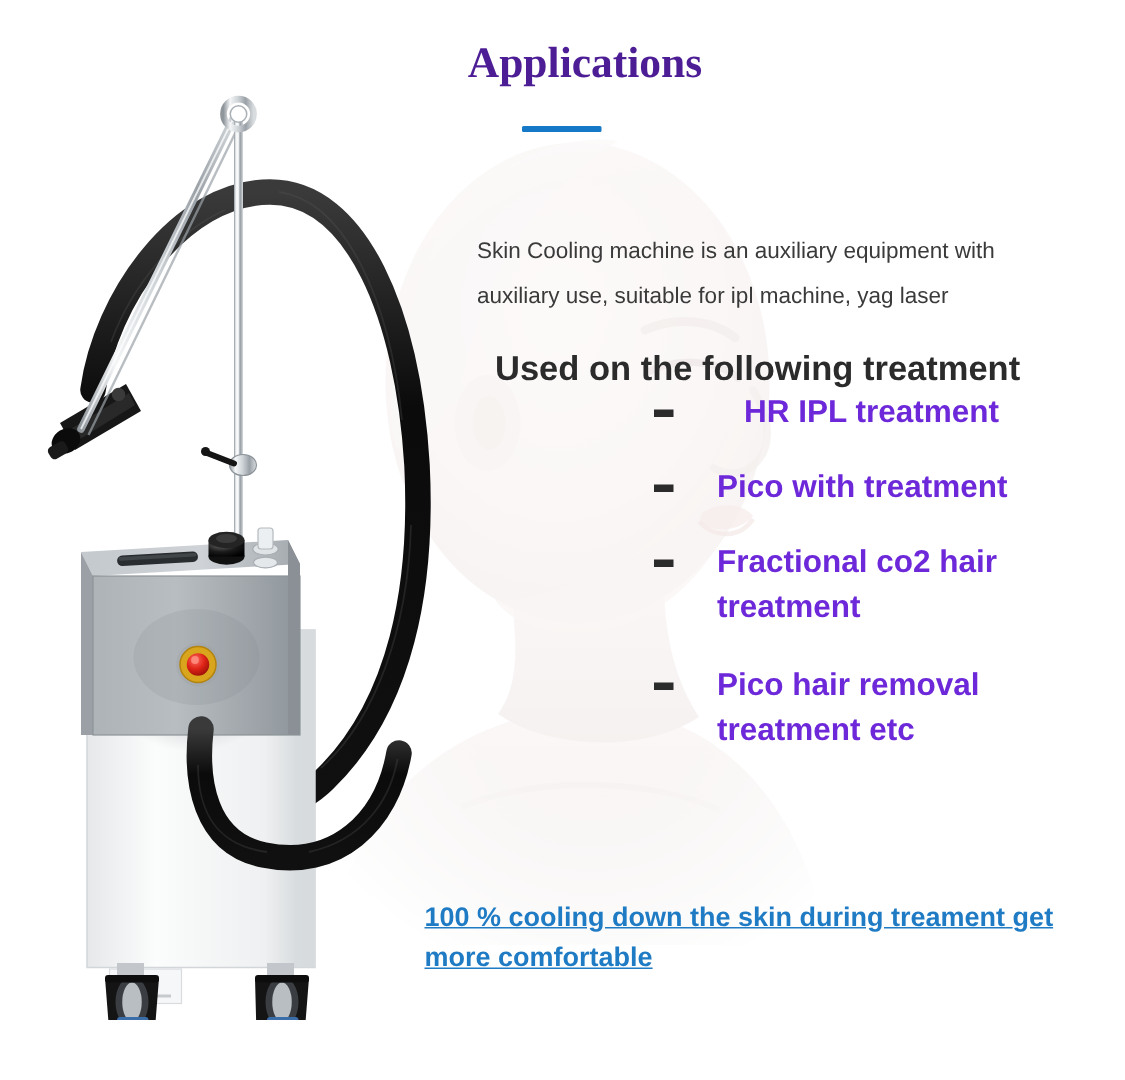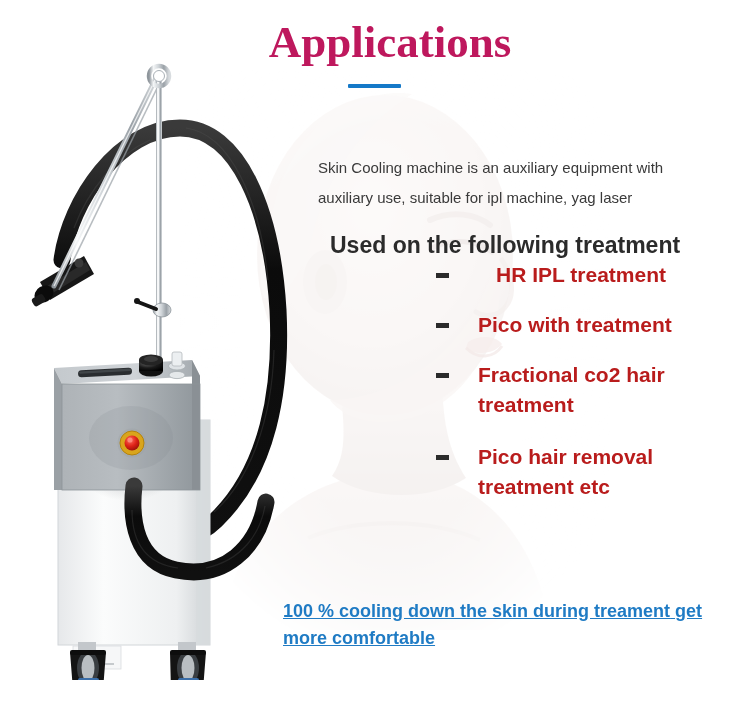--- a/index.html
+++ b/index.html
@@ -34,24 +34,24 @@
 
   
   .title {
     position: absolute;
     left: 240px;
     top: 16px;
     width: 300px;
     text-align: center;
     font-family: "Liberation Serif", serif;
     font-weight: bold;
-    font-size: 45px;
+    font-size: 29px;
     line-height: 52px;
     letter-spacing: 0px;
-    color: #be185d;
+    color: #4c1d95;
     white-space: nowrap;
   }
   .title-underline {
     position: absolute;
     left: 348px;
     top: 84px;
     width: 53px;
     height: 4px;
     background: #1579C8;
     border-radius: 1px;
@@ -87,21 +87,21 @@
     padding: 0;
     list-style: none;
   }
   .bullet-item {
     position: relative;
     padding-left: 42px;
     margin-bottom: 20px;
     font-size: 21px;
     font-weight: bold;
     line-height: 30px;
-    color: #b91c1c;
+    color: #6d28d9;
   }
   .bullet-item.first-item { padding-left: 60px; }
   .bullet-item .dash {
     position: absolute;
     left: 0;
     top: 13px;
     width: 13px;
     height: 5px;
     background: #2b2b2b;
   }

